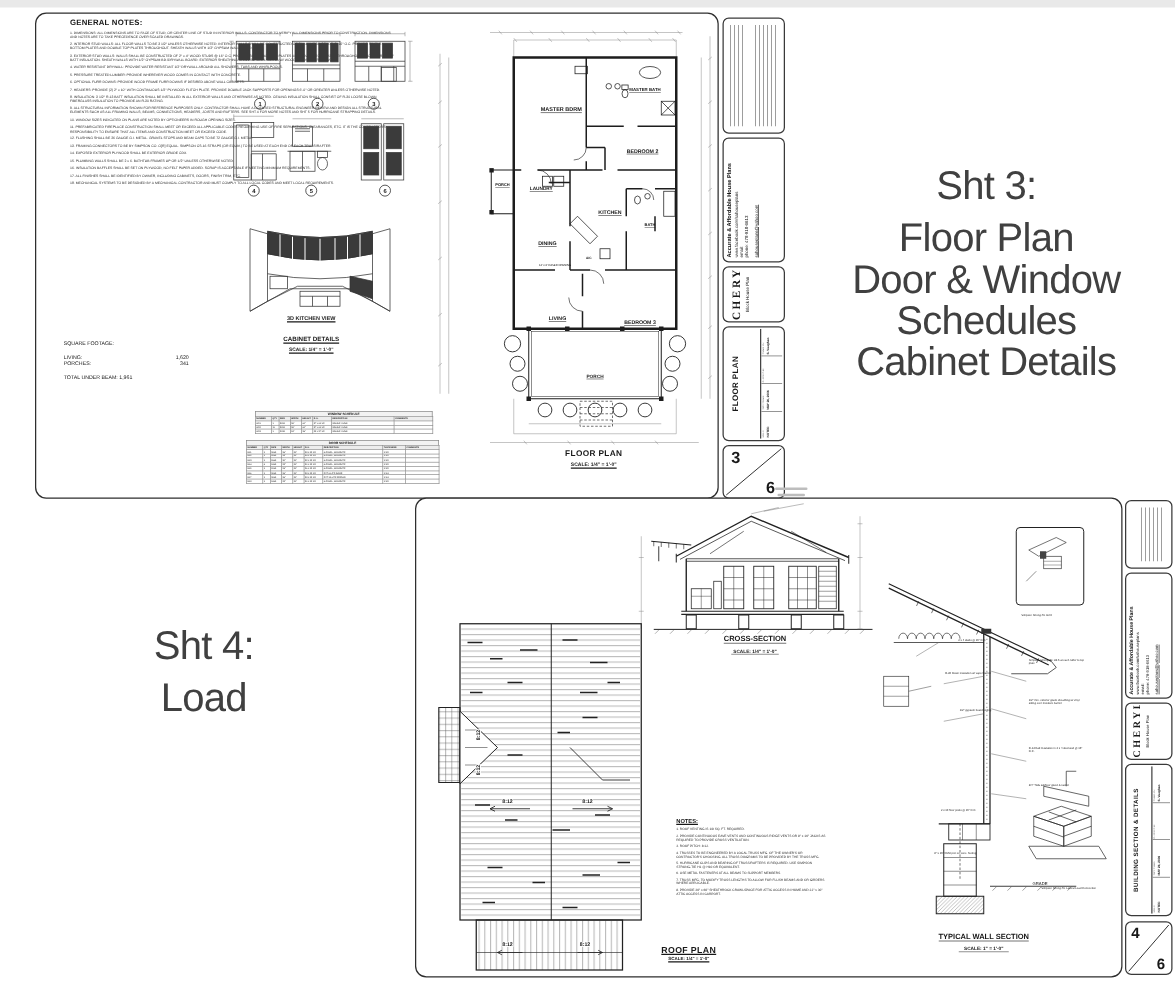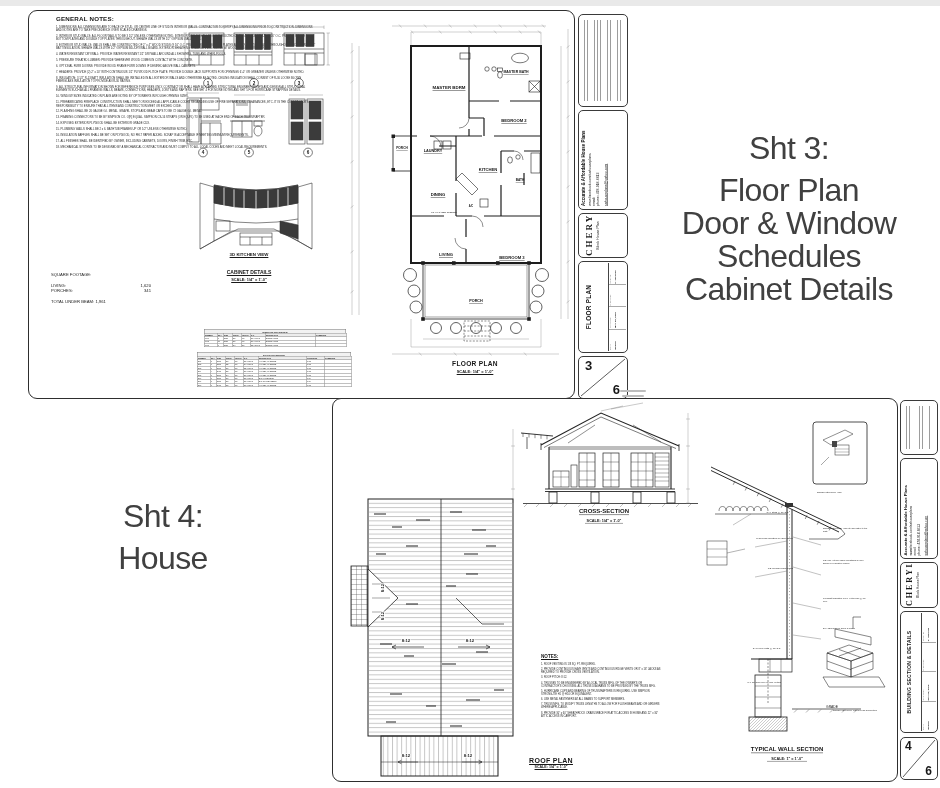--- a/index.html
+++ b/index.html
@@ -543,21 +543,21 @@
   <div class="headline" style="left:642px;top:132px;width:294px">
     <span class="intro">Sht 3:</span>
     <div>Floor Plan</div>
     <div>Door &amp; Window</div>
     <div>Schedules</div>
     <div>Cabinet Details</div>
   </div>
 
   <div class="headline" style="left:10px;top:500px;width:306px">
     <span class="intro">Sht 4:</span>
-    <div>House</div>
+    <div>Load</div>
   </div>
 
   <div class="binder" style="left:620px;top:390px"></div>
   <div class="binder" style="left:622px;top:395px;width:22px"></div>
 
   <div class="page" style="left:332px;top:398px;width:566px;height:384px">
 
     <svg class="abs" style="left:150px;top:0" width="240" height="128" viewBox="0 0 240 128">
       <g stroke="#222" fill="none">
         <path d="M58,46 L118,14 L196,47" stroke-width="1.1"></path>

